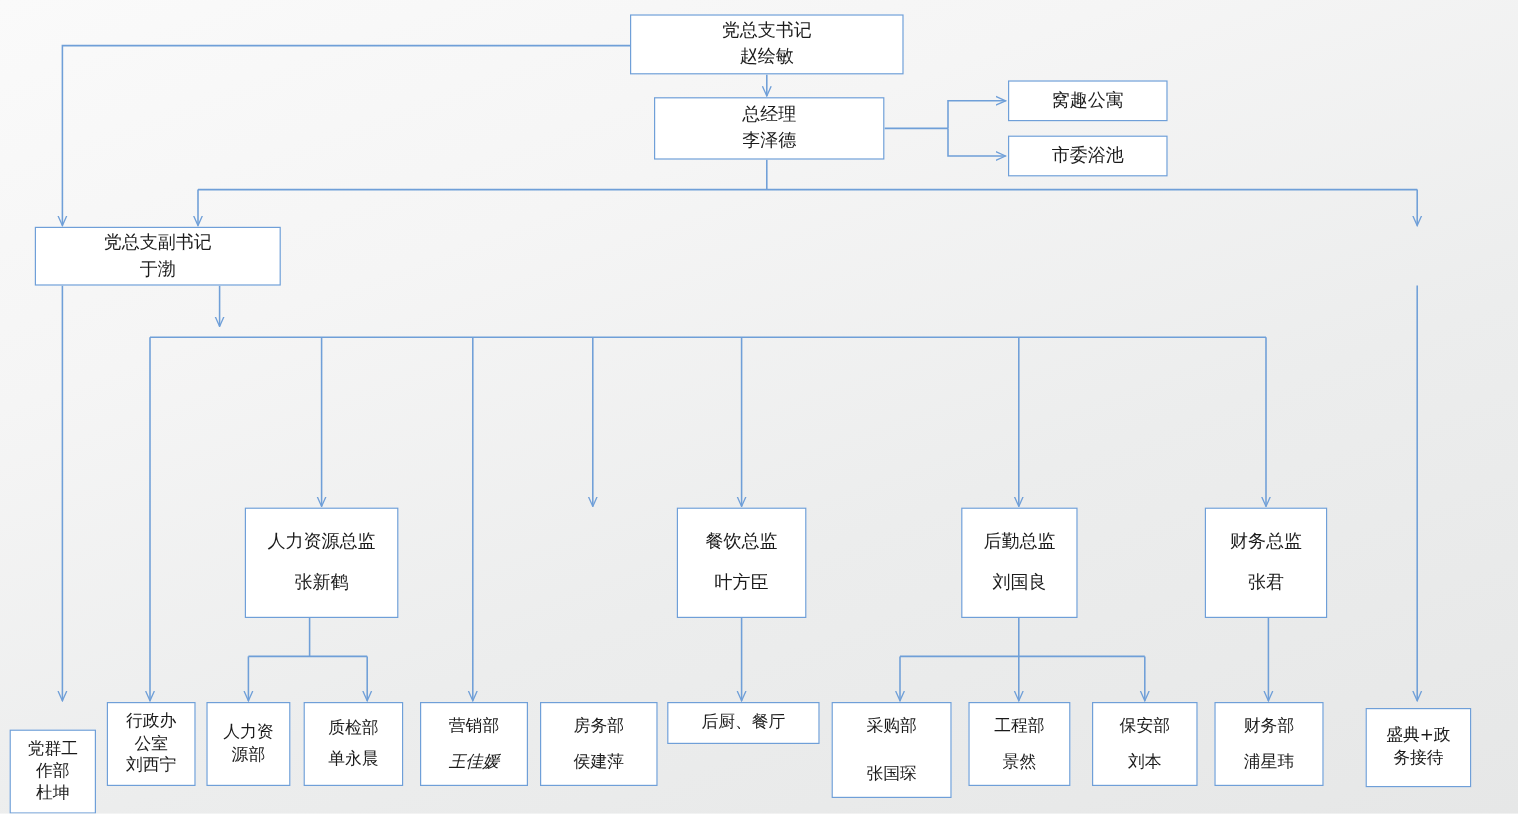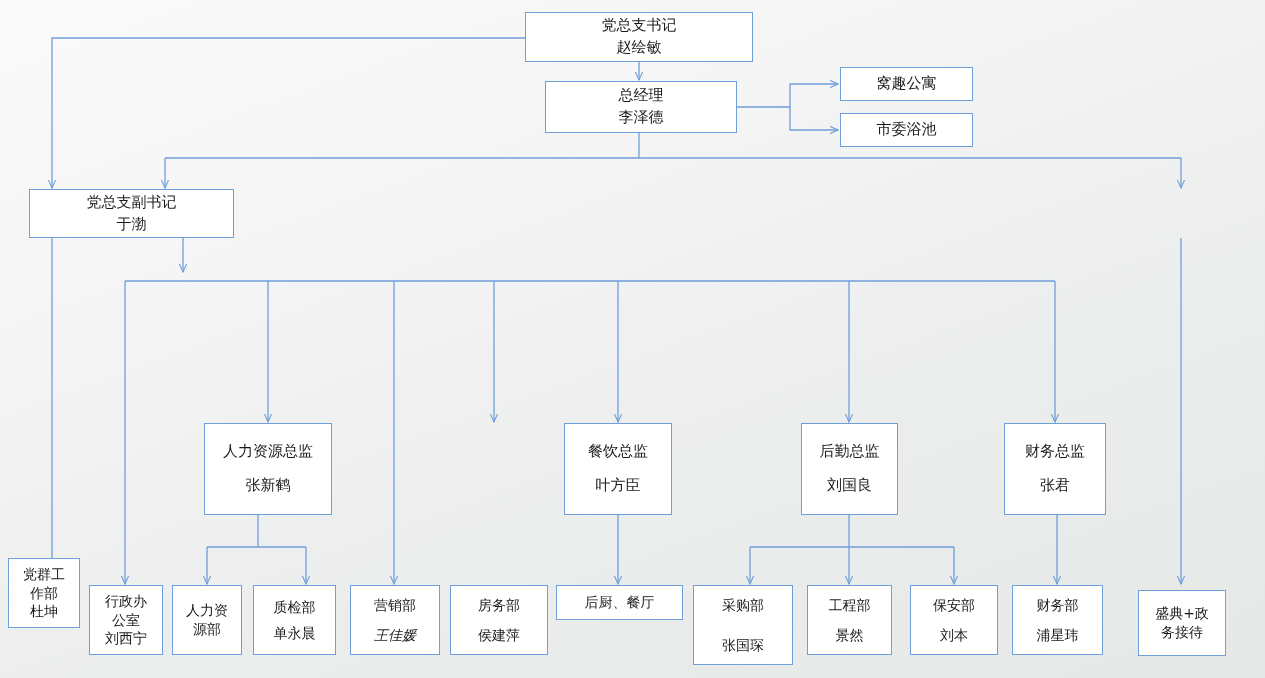--- a/index.html
+++ b/index.html
@@ -120,21 +120,21 @@
   <div class="node lvl3" style="left:801px;top:423px;width:97px;height:92px;">
     <span class="ttl">后勤总监</span>
     <span class="per" style="margin-top:12px;">刘国良</span>
   </div>
 
   <div class="node lvl3" style="left:1004px;top:423px;width:102px;height:92px;">
     <span class="ttl">财务总监</span>
     <span class="per" style="margin-top:12px;">张君</span>
   </div>
 
-  <div class="node leaf tight" style="left:8px;top:558px;width:72px;height:70px;">
+  <div class="node leaf tight" style="left:8px;top:608px;width:72px;height:70px;">
     <span class="ttl">党群工
 作部</span>
     <span class="per">杜坤</span>
   </div>
 
   <div class="node leaf tight" style="left:89px;top:585px;width:74px;height:70px;">
     <span class="ttl">行政办
 公室</span>
     <span class="per">刘西宁</span>
   </div>

